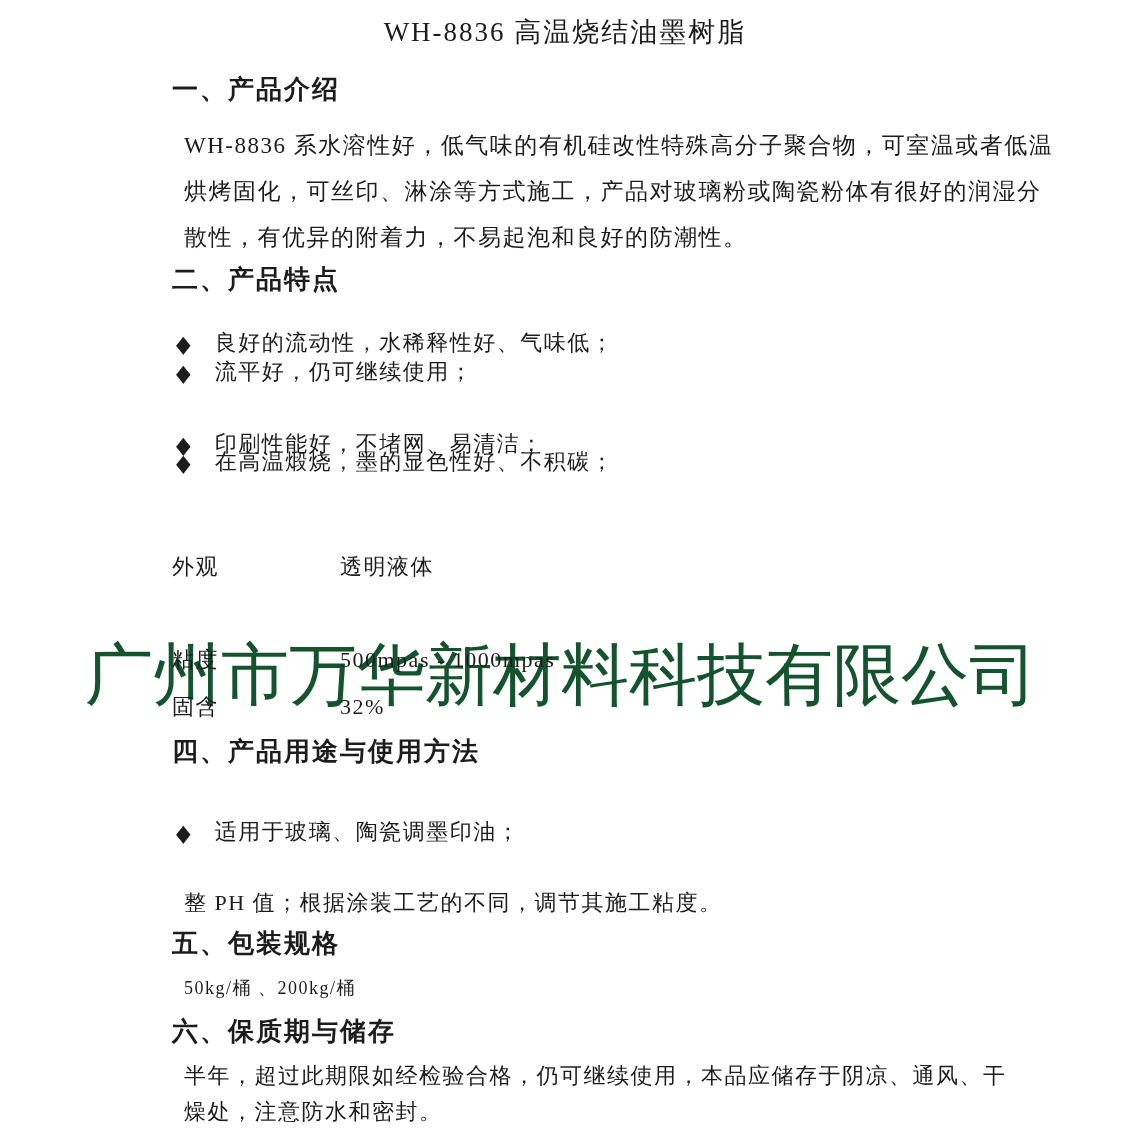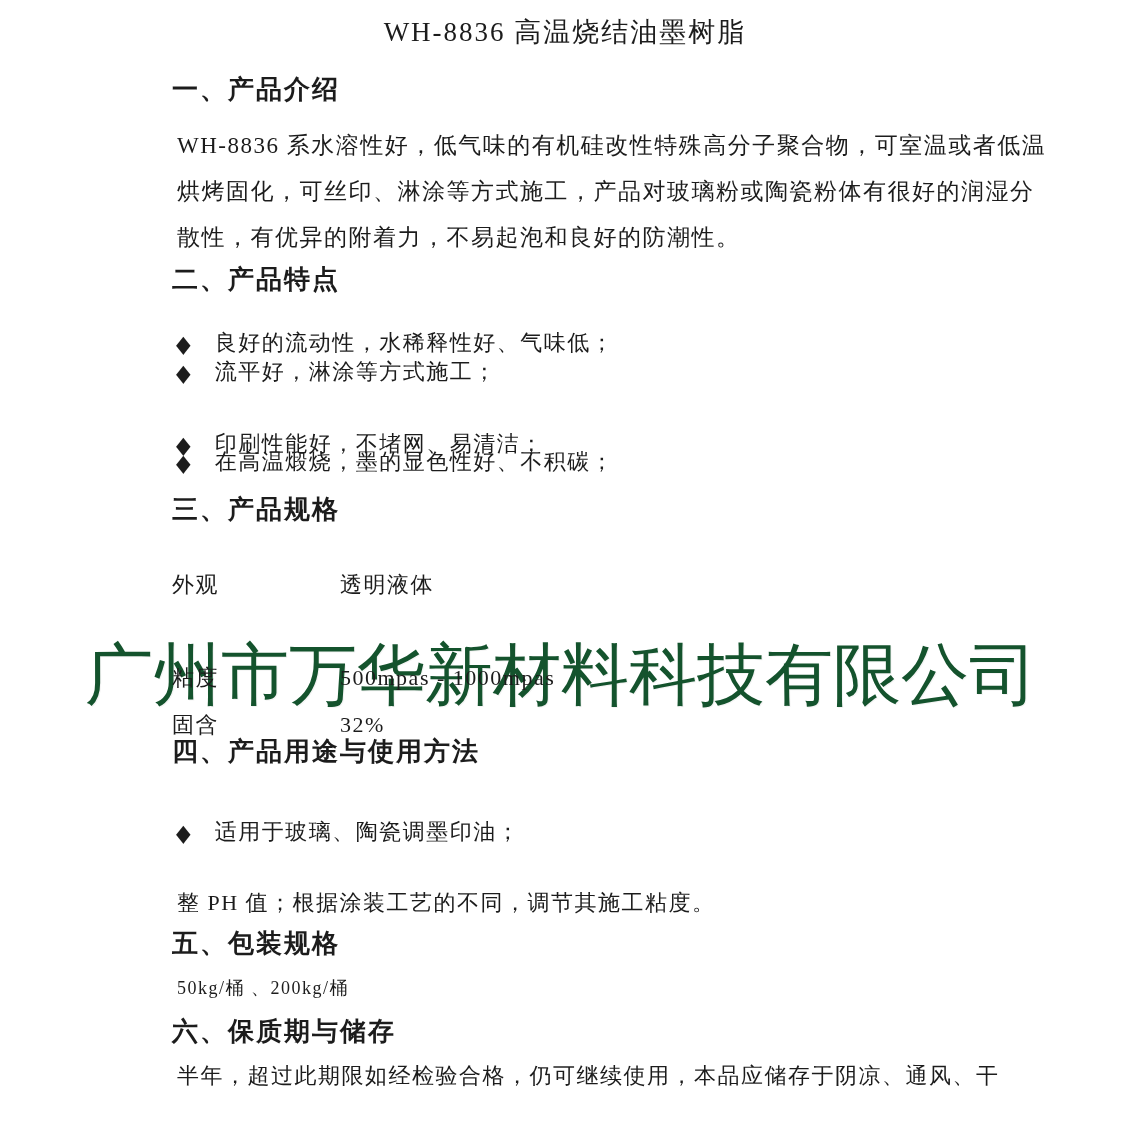--- a/index.html
+++ b/index.html
@@ -42,21 +42,21 @@
   .heading {
     position: absolute;
     left: 172px;
     font-size: 26px;
     font-weight: bold;
     letter-spacing: 2px;
     white-space: nowrap;
   }
   .pline {
     position: absolute;
-    left: 177px;
+    left: 184px;
     font-size: 23px;
     letter-spacing: 1.5px;
     white-space: nowrap;
   }
   .bullet-row {
     position: absolute;
     left: 176px;
     white-space: nowrap;
     font-size: 22px;
     letter-spacing: 1.5px;
@@ -71,21 +71,20 @@
   .spec-row {
     position: absolute;
     left: 172px;
     font-size: 22px;
     letter-spacing: 1.5px;
     white-space: nowrap;
   }
   .spec-row .spec-label {
     display: inline-block;
     width: 168px;
-    margin-top: 18px;
   }
   
   .h-s1 { top: 72px; }
   .p1-l1 { top: 130px; }
   .p1-l2 { top: 176px; }
   .p1-l3 { top: 222px; }
   .h-s2 { top: 262px; }
   .b-1 { top: 328px; }
   .b-2 { top: 357px; }
   .b-3 { top: 398px; margin-top: 31px; }
@@ -120,30 +119,29 @@
     <div class="pline p1-l1">WH-8836 系水溶性好，低气味的有机硅改性特殊高分子聚合物，可室温或者低温</div>
     <div class="pline p1-l2">烘烤固化，可丝印、淋涂等方式施工，产品对玻璃粉或陶瓷粉体有很好的润湿分</div>
     <div class="pline p1-l3">散性，有优异的附着力，不易起泡和良好的防潮性。</div>
 
     <div class="heading h-s2">二、产品特点</div>
 
     <div class="bullet-row b-1">
       <span class="diamond">◆</span><span>良好的流动性，水稀释性好、气味低；</span>
     </div>
     <div class="bullet-row b-2">
-      <span class="diamond">◆</span><span>流平好，淋涂等方式施工；</span>
+      <span class="diamond">◆</span><span>流平好，仍可继续使用；</span>
     </div>
     <div class="bullet-row b-3">
       <span class="diamond">◆</span><span>印刷性能好，不堵网、易清洁；</span>
     </div>
     <div class="bullet-row b-4">
       <span class="diamond">◆</span><span>在高温煅烧，墨的显色性好、不积碳；</span>
     </div>
 
-    <div class="heading h-s3">三、产品规格</div>
 
     <div class="spec-row sp-1">
       <span class="spec-label">外观</span><span class="spec-value">透明液体</span>
     </div>
     <div class="spec-row sp-3">
       <span class="spec-label">粘度</span><span class="spec-value">500mpas - 1000mpas</span>
     </div>
     <div class="spec-row sp-4">
       <span class="spec-label">固含</span><span class="spec-value">32%</span>
     </div>
@@ -153,15 +151,16 @@
     <div class="bullet-row b-5">
       <span class="diamond">◆</span><span>适用于玻璃、陶瓷调墨印油；</span>
     </div>
     <div class="pline p2-cont">整 PH 值；根据涂装工艺的不同，调节其施工粘度。</div>
 
     <div class="heading h-s5">五、包装规格</div>
     <div class="pline pack-line">50kg/桶 、200kg/桶</div>
 
     <div class="heading h-s6">六、保质期与储存</div>
     <div class="pline p3-l1">半年，超过此期限如经检验合格，仍可继续使用，本品应储存于阴凉、通风、干</div>
+    <div class="pline p3-l2">燥处，注意防水和密封。</div>
 
   </div>
 </div>
 
 </body></html>

